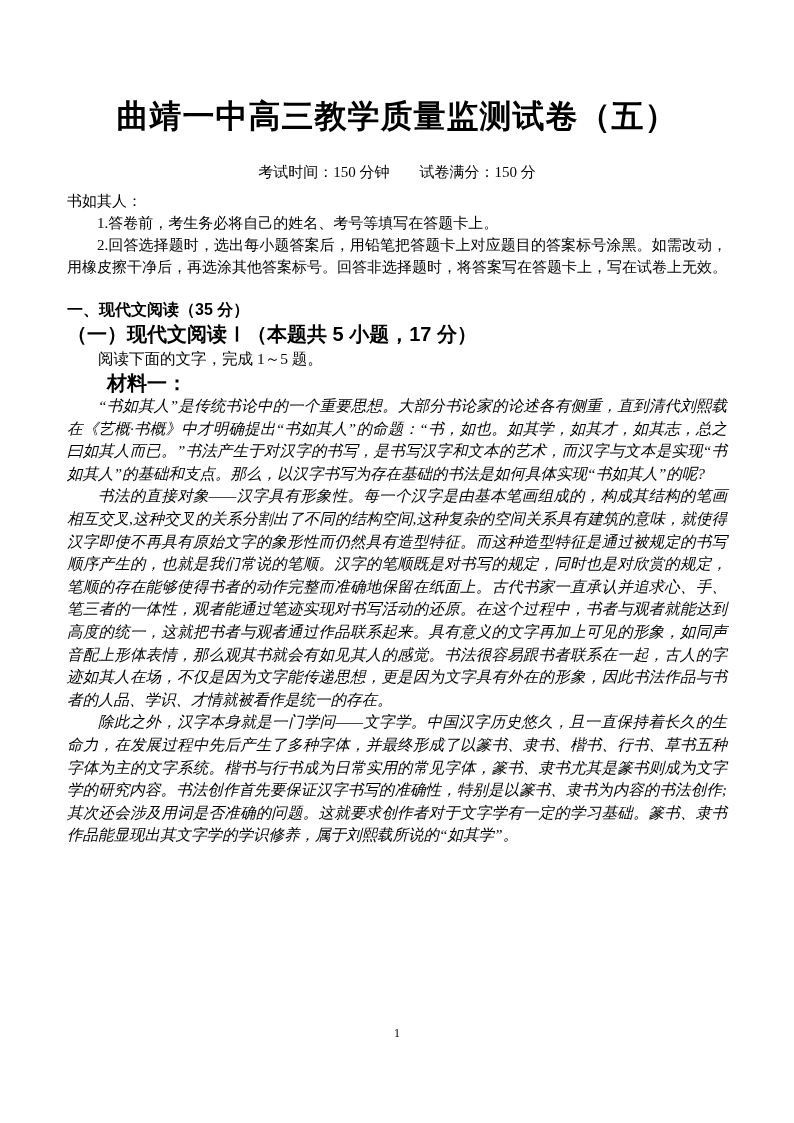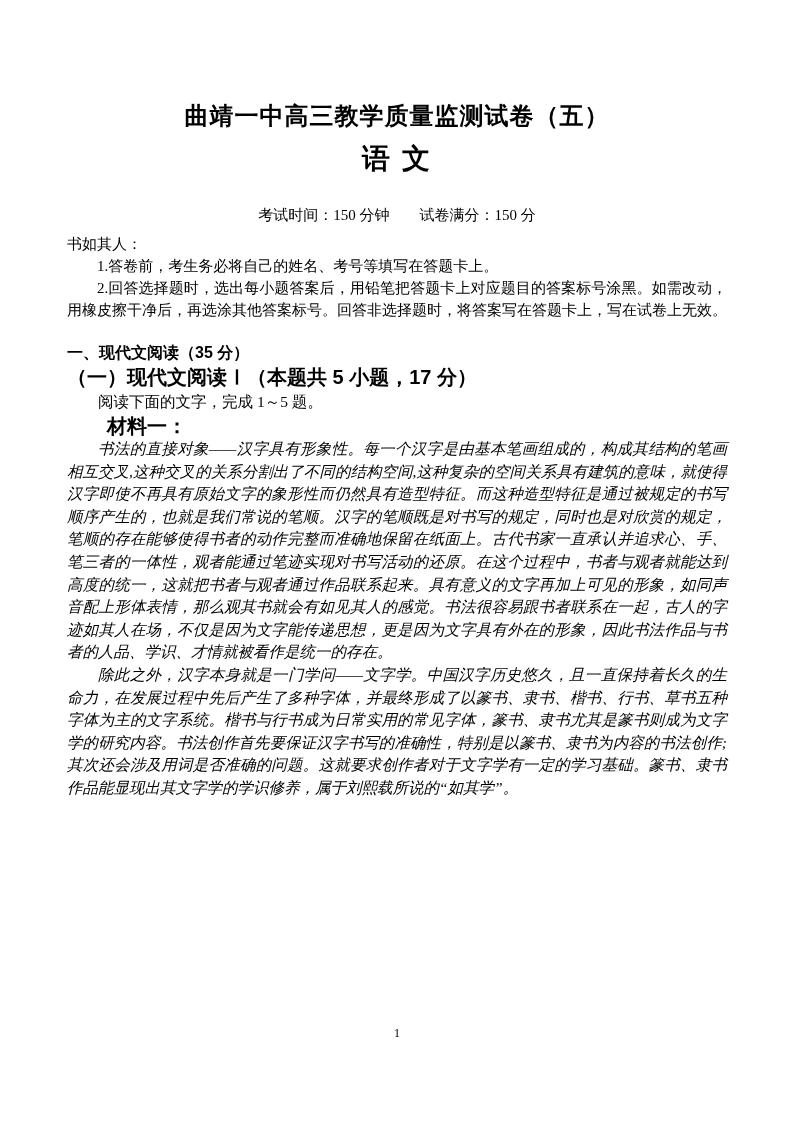--- a/index.html
+++ b/index.html
@@ -26,21 +26,21 @@
   
   .song {
     font-family: "Liberation Serif", serif;
   }
   
   .kai {
     font-family: "Liberation Serif", serif;
     font-style: italic;
   }
   .doc-title {
-    font-size: 24px;
+    font-size: 32px;
     line-height: 38px;
     text-align: center;
     letter-spacing: 1px;
   }
   .doc-subject {
     font-size: 28px;
     line-height: 38px;
     text-align: center;
     margin-top: 5px;
     letter-spacing: 2px;
@@ -100,37 +100,37 @@
     font-family: "Liberation Serif", serif;
   }
 </style>
 </head>
 <body>
 
 <div class="page">
 
   <div class="doc-title heiti">曲靖一中高三教学质量监测试卷（五）</div>
 
-  <div class="doc-subject heiti">语 文</div>
 
   <div class="exam-info song">考试时间：150 分钟　　试卷满分：150 分</div>
 
   <div>
     <div class="notice-label song">书如其人：</div>
     <p class="notice-item song">1.答卷前，考生务必将自己的姓名、考号等填写在答题卡上。</p>
     <p class="notice-item song">2.回答选择题时，选出每小题答案后，用铅笔把答题卡上对应题目的答案标号涂黑。如需改动，用橡皮擦干净后，再选涂其他答案标号。回答非选择题时，将答案写在答题卡上，写在试卷上无效。</p>
   </div>
 
   <div>
     <div class="sec-heading heiti">一、现代文阅读（35 分）</div>
     <div class="sec-subheading heiti">（一）现代文阅读Ⅰ（本题共 5 小题，17 分）</div>
     <div class="sec-instruction song">阅读下面的文字，完成 1～5 题。</div>
     <div class="material-label heiti">材料一：</div>
   </div>
 
   <div>
+    <p class="material-para kai">“书如其人”是传统书论中的一个重要思想。大部分书论家的论述各有侧重，直到清代刘熙载在《艺概·书概》中才明确提出“书如其人”的命题：“书，如也。如其学，如其才，如其志，总之曰如其人而已。”书法产生于对汉字的书写，是书写汉字和文本的艺术，而汉字与文本是实现“书如其人”的基础和支点。那么，以汉字书写为存在基础的书法是如何具体实现“书如其人”的呢?</p>
     <p class="material-para kai">书法的直接对象——汉字具有形象性。每一个汉字是由基本笔画组成的，构成其结构的笔画相互交叉,这种交叉的关系分割出了不同的结构空间,这种复杂的空间关系具有建筑的意味，就使得汉字即使不再具有原始文字的象形性而仍然具有造型特征。而这种造型特征是通过被规定的书写顺序产生的，也就是我们常说的笔顺。汉字的笔顺既是对书写的规定，同时也是对欣赏的规定，笔顺的存在能够使得书者的动作完整而准确地保留在纸面上。古代书家一直承认并追求心、手、笔三者的一体性，观者能通过笔迹实现对书写活动的还原。在这个过程中，书者与观者就能达到高度的统一，这就把书者与观者通过作品联系起来。具有意义的文字再加上可见的形象，如同声音配上形体表情，那么观其书就会有如见其人的感觉。书法很容易跟书者联系在一起，古人的字迹如其人在场，不仅是因为文字能传递思想，更是因为文字具有外在的形象，因此书法作品与书者的人品、学识、才情就被看作是统一的存在。</p>
     <p class="material-para kai">除此之外，汉字本身就是一门学问——文字学。中国汉字历史悠久，且一直保持着长久的生命力，在发展过程中先后产生了多种字体，并最终形成了以篆书、隶书、楷书、行书、草书五种字体为主的文字系统。楷书与行书成为日常实用的常见字体，篆书、隶书尤其是篆书则成为文字学的研究内容。书法创作首先要保证汉字书写的准确性，特别是以篆书、隶书为内容的书法创作;其次还会涉及用词是否准确的问题。这就要求创作者对于文字学有一定的学习基础。篆书、隶书作品能显现出其文字学的学识修养，属于刘熙载所说的“如其学”。</p>
   </div>
 
   <div class="page-number">1</div>
 
 </div>
 
 </body></html>

